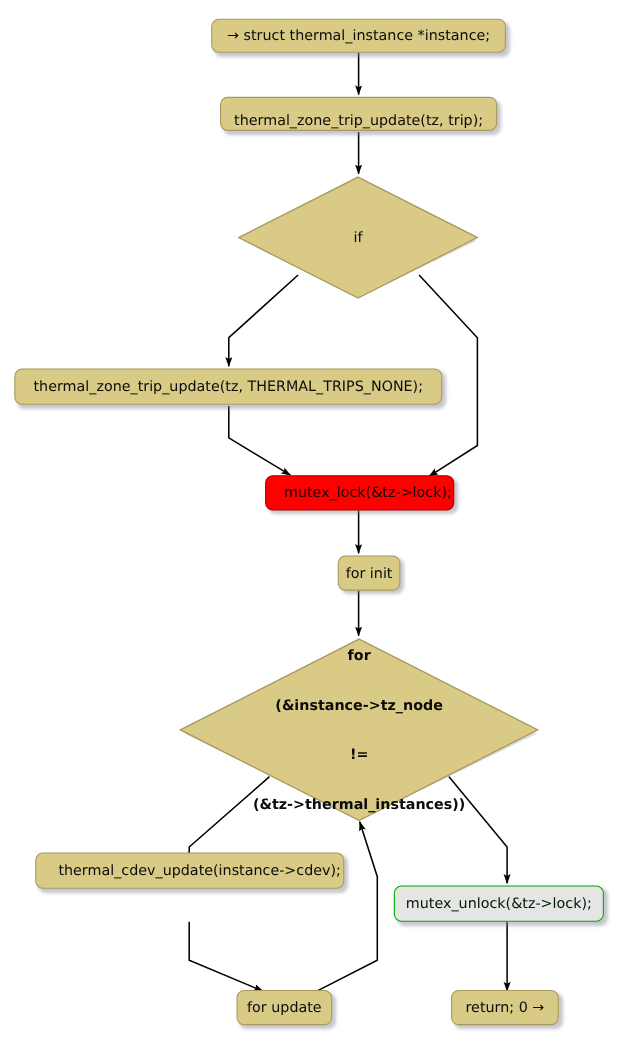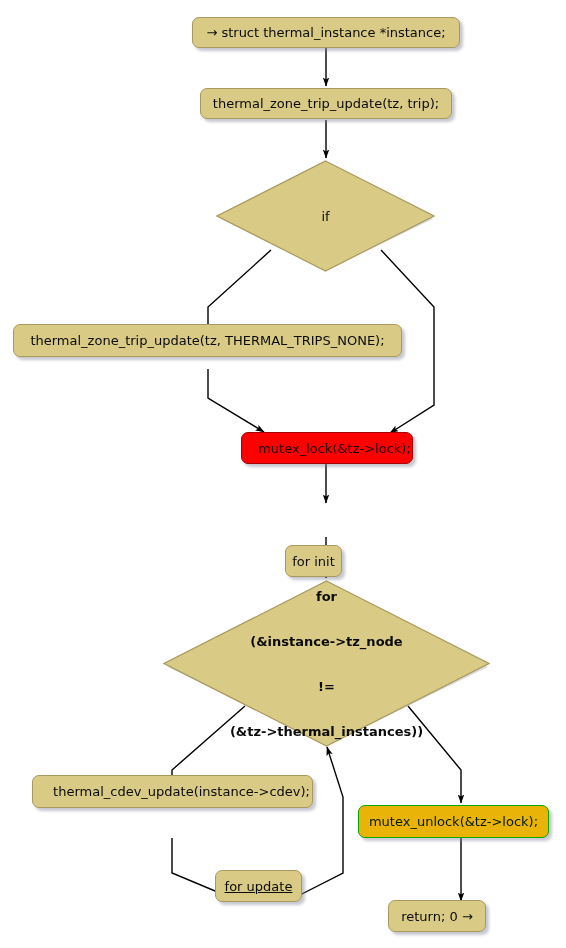--- a/index.html
+++ b/index.html
@@ -43,21 +43,21 @@
     box-shadow: 3px 3px 3px rgba(130,130,150,0.45);
     padding: 0 9px;
   }
   .rectnode.red {
     background: #FF0000;
     border-color: #A80000;
     color: #1a0000;
     padding-left: 24px;
   }
   .rectnode.green {
-    background: #eab308;
+    background: #e5e5e5;
     border-color: #00A800;
     color: #001a00;
   }
   .diamond {
     background: transparent;
     border: none;
     box-shadow: none;
   }
   .diamond .dshape {
     position: absolute;
@@ -110,43 +110,43 @@
       <path d="M288,901 L343,873 L343,797 L327,747"></path>
 
       <path d="M461,838 L461,901"></path>
     </g>
   </svg>
 
   <div class="node rectnode" style="left:192px; top:17px; width:268px; height:31px;">
     <span class="lbl">→ struct thermal_instance *instance;</span>
   </div>
 
-  <div class="node rectnode" style="left:200px; top:88px; width:252px; height:31px;">
+  <div class="node rectnode" style="left:200px; top:88px; width:252px; height:31px;align-items:flex-end;">
     <span class="lbl">thermal_zone_trip_update(tz, trip);</span>
   </div>
 
   <div class="node diamond" style="left:216px; top:160px; width:219px; height:112px;">
     <svg class="dshape" viewBox="0 0 219 112" preserveAspectRatio="none">
       <polygon points="111,5 217,59 111,110 5,59" fill="#b9bccb" opacity="0.5"></polygon>
       <polygon points="109.5,1 218,56 109.5,111 1,56" fill="#D9CA86" stroke="#A89A5E" stroke-width="1.2"></polygon>
     </svg>
     <span class="dlabel">
       <span class="lbl">if</span>
     </span>
   </div>
 
-  <div class="node rectnode" style="left:13px; top:324px; width:389px; height:33px;">
+  <div class="node rectnode" style="left:13px; top:335px; width:389px; height:33px;">
     <span class="lbl">thermal_zone_trip_update(tz, THERMAL_TRIPS_NONE);</span>
   </div>
 
   <div class="node rectnode red" style="left:241px; top:432px; width:172px; height:32px;">
     <span class="lbl">mutex_lock(&amp;tz-&gt;lock);</span>
   </div>
 
-  <div class="node rectnode" style="left:285px; top:505px; width:57px; height:32px;margin-top:40px;">
+  <div class="node rectnode" style="left:307px; top:505px; width:57px; height:32px;">
     <span class="lbl">for init</span>
   </div>
 
   <div class="node diamond" style="left:163px; top:580px; width:327px; height:167px;font-weight:bold;">
     <svg class="dshape" viewBox="0 0 327 167" preserveAspectRatio="none">
       <polygon points="165,5 325,87 165,165 5,87" fill="#b9bccb" opacity="0.5"></polygon>
       <polygon points="163.5,1 326,83.5 163.5,166 1,83.5" fill="#D9CA86" stroke="#A89A5E" stroke-width="1.2"></polygon>
     </svg>
     <span class="dlabel">
       <span class="lbl">for</span>
@@ -157,21 +157,21 @@
   </div>
 
   <div class="node rectnode" style="left:32px; top:775px; width:281px; height:33px;padding-left:27px;">
     <span class="lbl">thermal_cdev_update(instance-&gt;cdev);</span>
   </div>
 
   <div class="node rectnode green" style="left:358px; top:805px; width:191px; height:33px;">
     <span class="lbl">mutex_unlock(&amp;tz-&gt;lock);</span>
   </div>
 
-  <div class="node rectnode" style="left:215px; top:870px; width:87px; height:32px;text-decoration:underline;">
+  <div class="node rectnode" style="left:215px; top:900px; width:87px; height:32px;">
     <span class="lbl">for update</span>
   </div>
 
-  <div class="node rectnode" style="left:388px; top:900px; width:98px; height:32px;">
+  <div class="node rectnode" style="left:410px; top:900px; width:98px; height:32px;">
     <span class="lbl">return; 0 →</span>
   </div>
 
 </div>
 
 </body></html>

